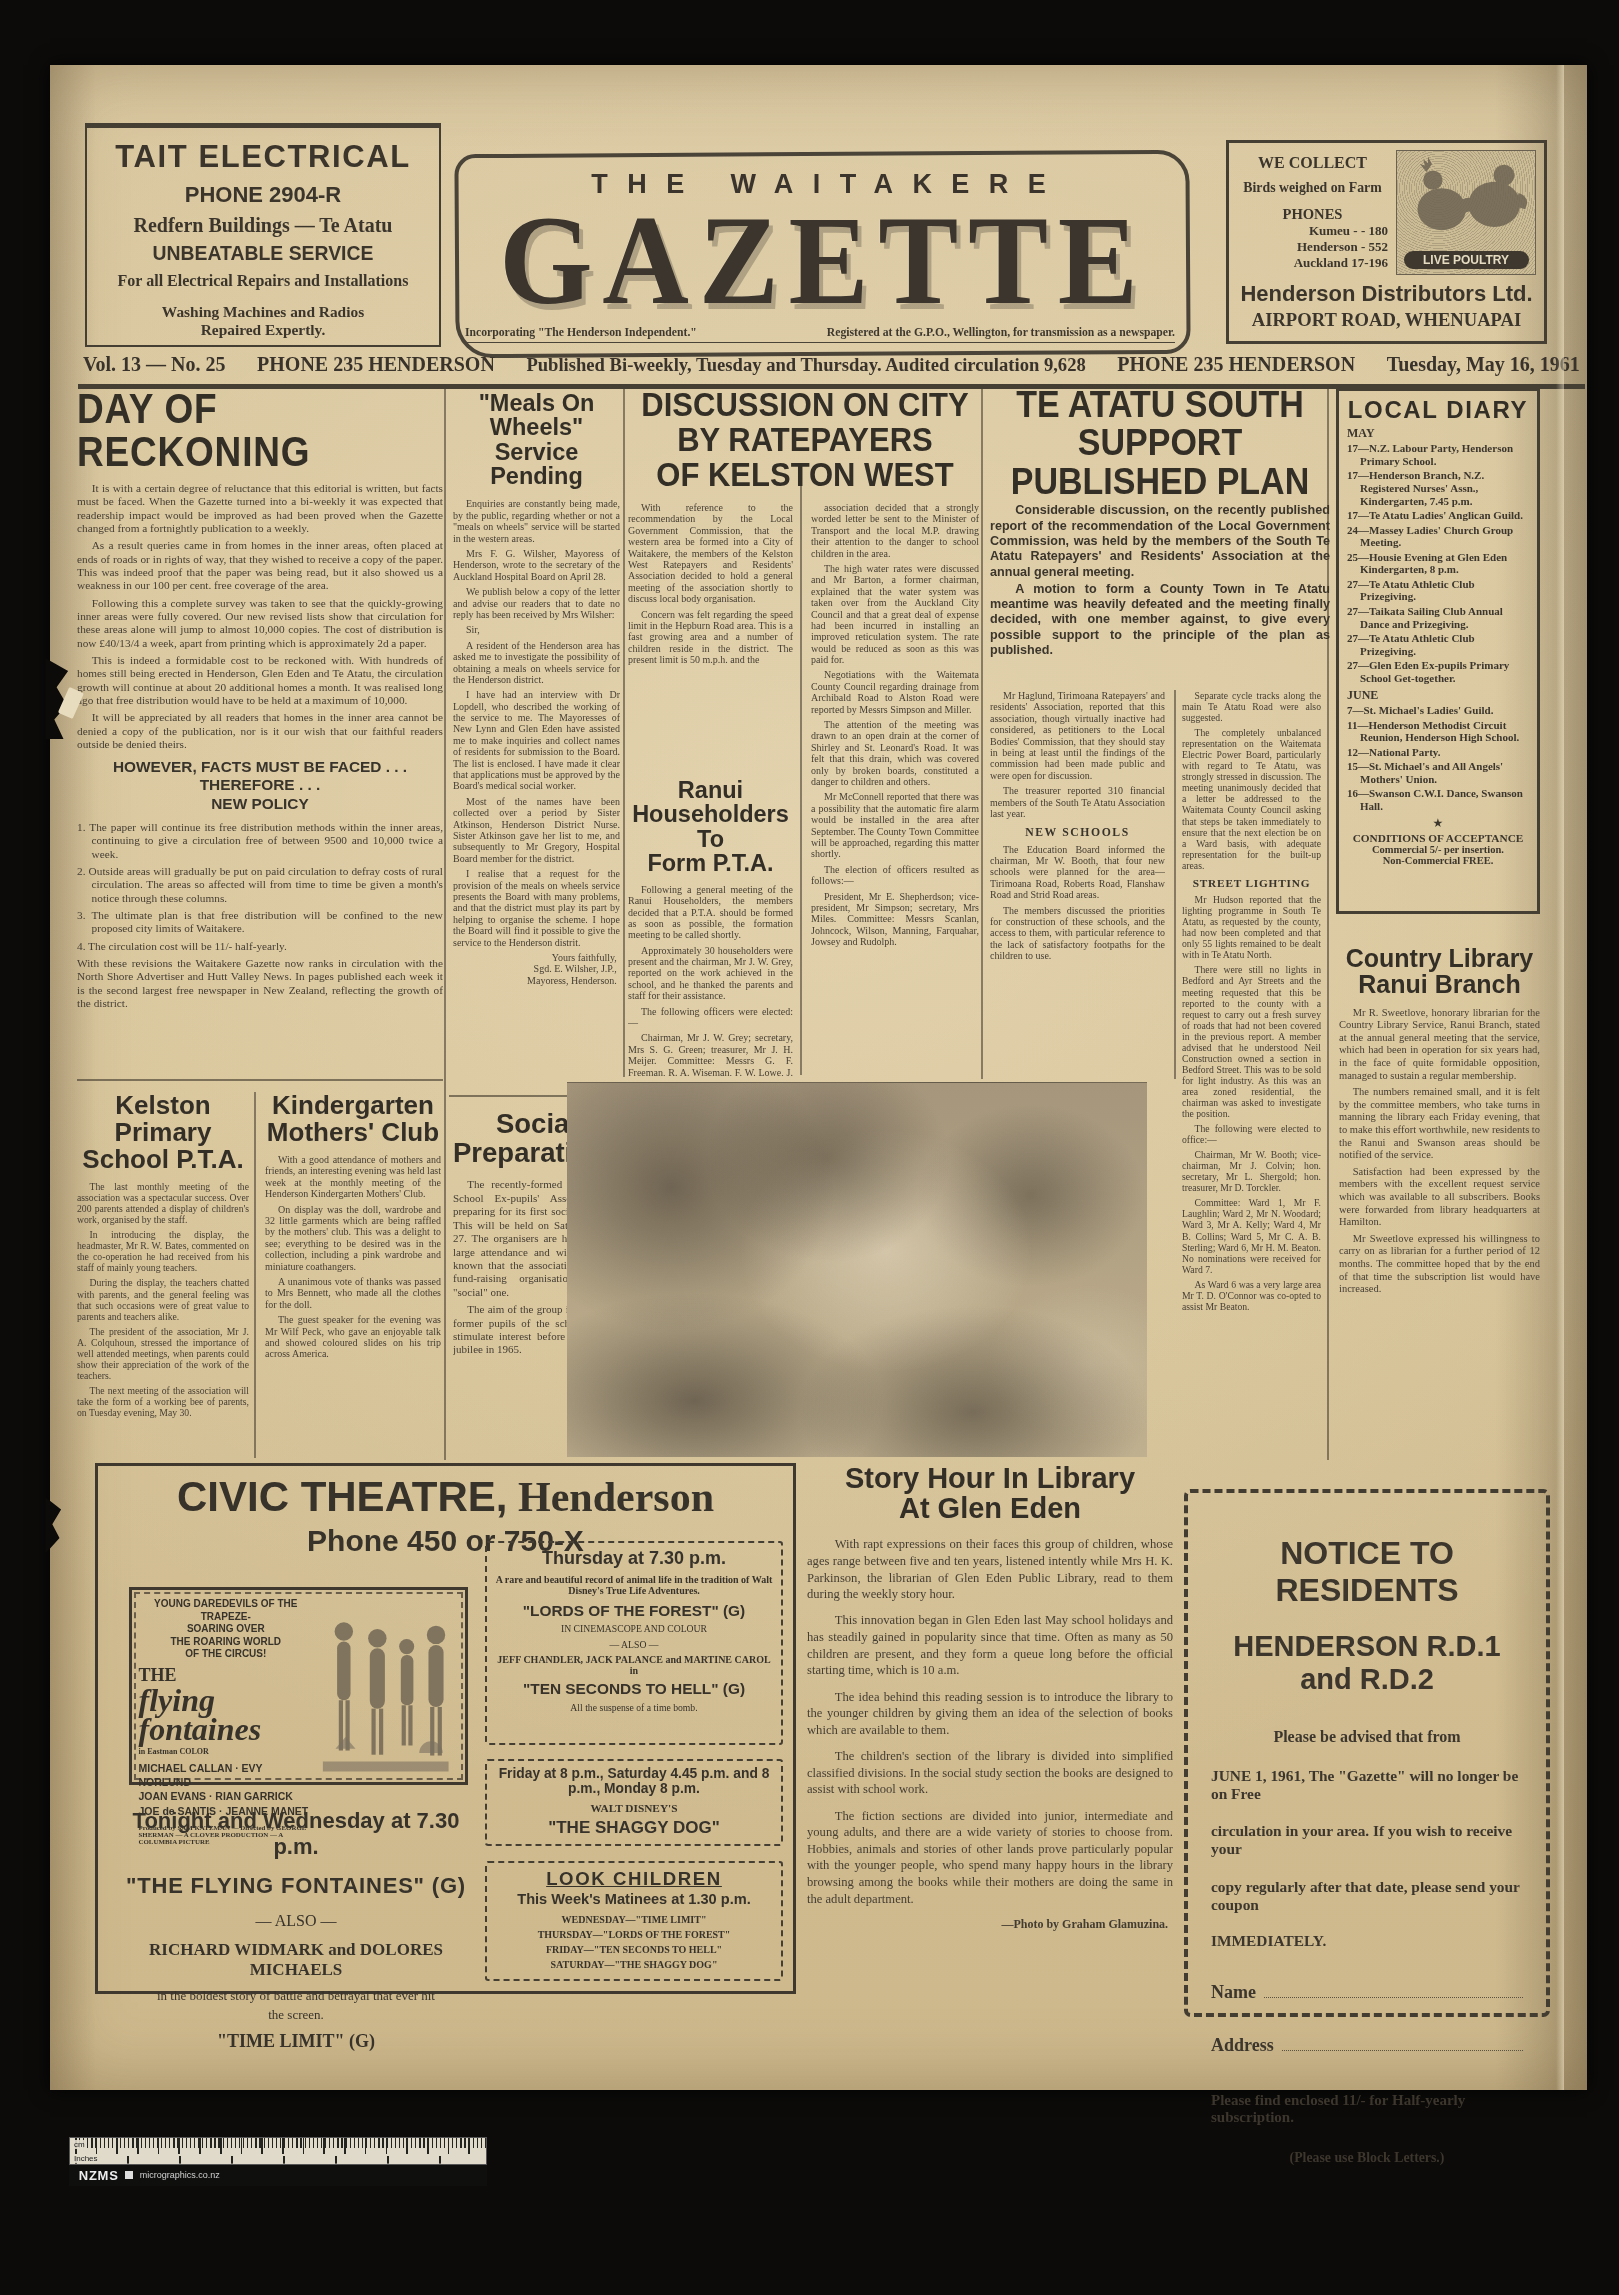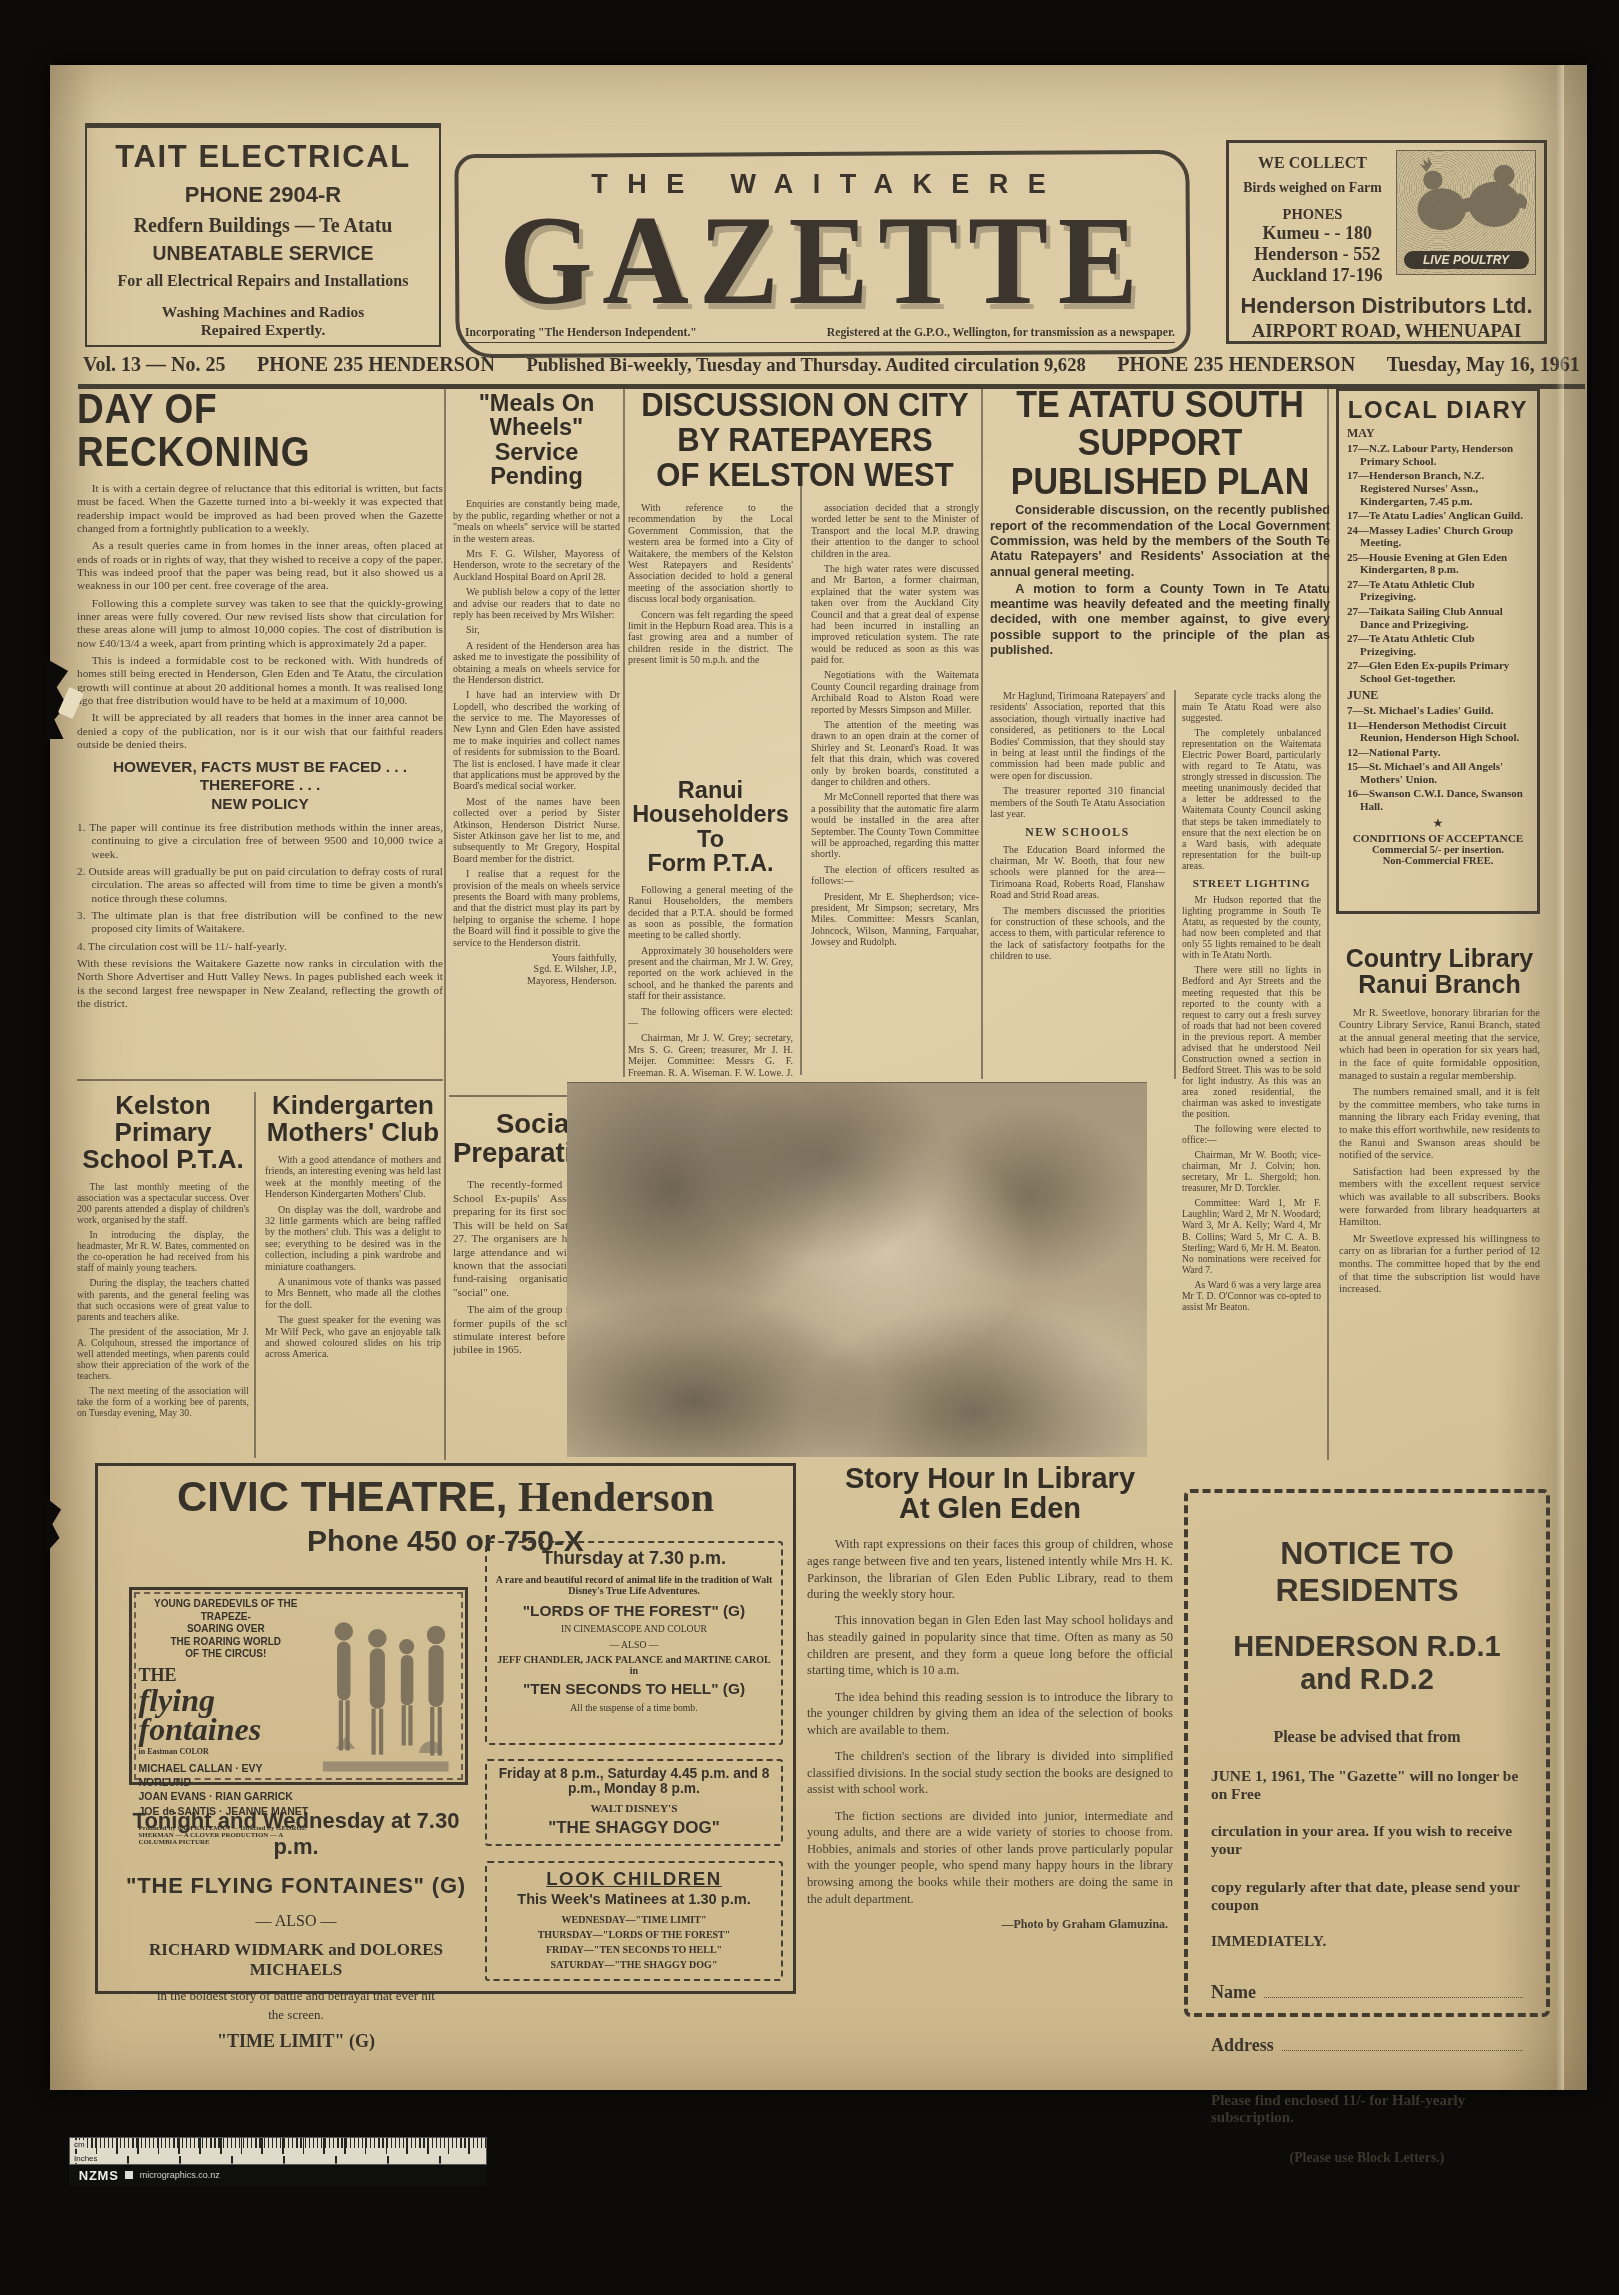--- a/index.html
+++ b/index.html
@@ -46,21 +46,21 @@
   
   .tait{position:absolute;left:35px;top:58px;width:356px;height:224px;border:2.4px solid #453e33;
     border-top-width:5.7px;text-align:center;color:#3b352c;padding-top:11.3px;box-sizing:border-box;}
   .dist{position:absolute;left:1176px;top:75px;width:321px;height:204px;border:3.2px solid #453e33;
     box-sizing:border-box;padding:6.5px 8px;color:#3b352c;}
   .poultry-box{width:138px;height:123px;background:
       repeating-radial-gradient(circle at 30% 30%, rgba(90,80,60,.25) 0 0.8px, rgba(0,0,0,0) 0.8px 2.4px),
       #cbbc95;border:0.8px solid #6b6151;position:relative;}
   .poultry-badge{position:absolute;left:6.5px;bottom:4.9px;right:6.5px;background:#3e382e;color:#e6dcc2;
     border-radius:9.7px;text-align:center;font-family:"Liberation Sans",sans-serif;
-    font-style:italic;font-weight:bold;font-size:12px;padding:1.6px 0;}
+    font-weight:bold;font-size:12px;padding:1.6px 0;}
   
   .diary{position:absolute;left:1286px;top:321px;width:204px;height:528px;box-sizing:border-box;
     border:3.2px solid #453e33;border-top-width:5.7px;padding:6.5px 8px;color:#3c362d;}
   .dentry{font-weight:bold;font-size:11px;line-height:1.16;text-indent:-13px;padding-left:13px;
     margin-bottom:1.6px;}
   .dmonth{font-weight:bold;font-size:12px;margin:3.2px 0 1.6px;}
   
   .photo{position:absolute;left:517px;top:1017px;width:580px;height:374px;
     border-top:1.6px solid rgba(64,55,43,.6);
     background:
@@ -123,21 +123,21 @@
     <span>Incorporating "The Henderson Independent."</span>
     <span>Registered at the G.P.O., Wellington, for transmission as a newspaper.</span>
   </div>
 
   <div class="dist">
     <div style="display:flex;gap:8px;">
       <div style="flex:1;text-align:center;">
         <div style="font-size:16px;font-weight:bold;margin-top:4.9px;">WE COLLECT</div>
         <div style="font-size:13.8px;font-weight:bold;margin-top:8px;">Birds weighed on Farm</div>
         <div style="font-size:14.6px;font-weight:bold;margin-top:9.7px;">PHONES</div>
-        <div style="font-size:18px;font-weight:bold;text-align:center;padding-left:9.7px;">
+        <div style="font-size:13px;font-weight:bold;text-align:right;padding-left:9.7px;">
             <div>Kumeu  -  -  180</div>
             <div>Henderson  -  552</div>
             <div>Auckland  17-196</div>
           </div>
       </div>
       <div class="poultry-box">
         <svg width="138" height="97" viewBox="0 0 170 120">
           <g fill="#6d6352" opacity="0.85">
             <ellipse cx="55" cy="72" rx="30" ry="26"></ellipse>
             <circle cx="44" cy="36" r="12"></circle>

